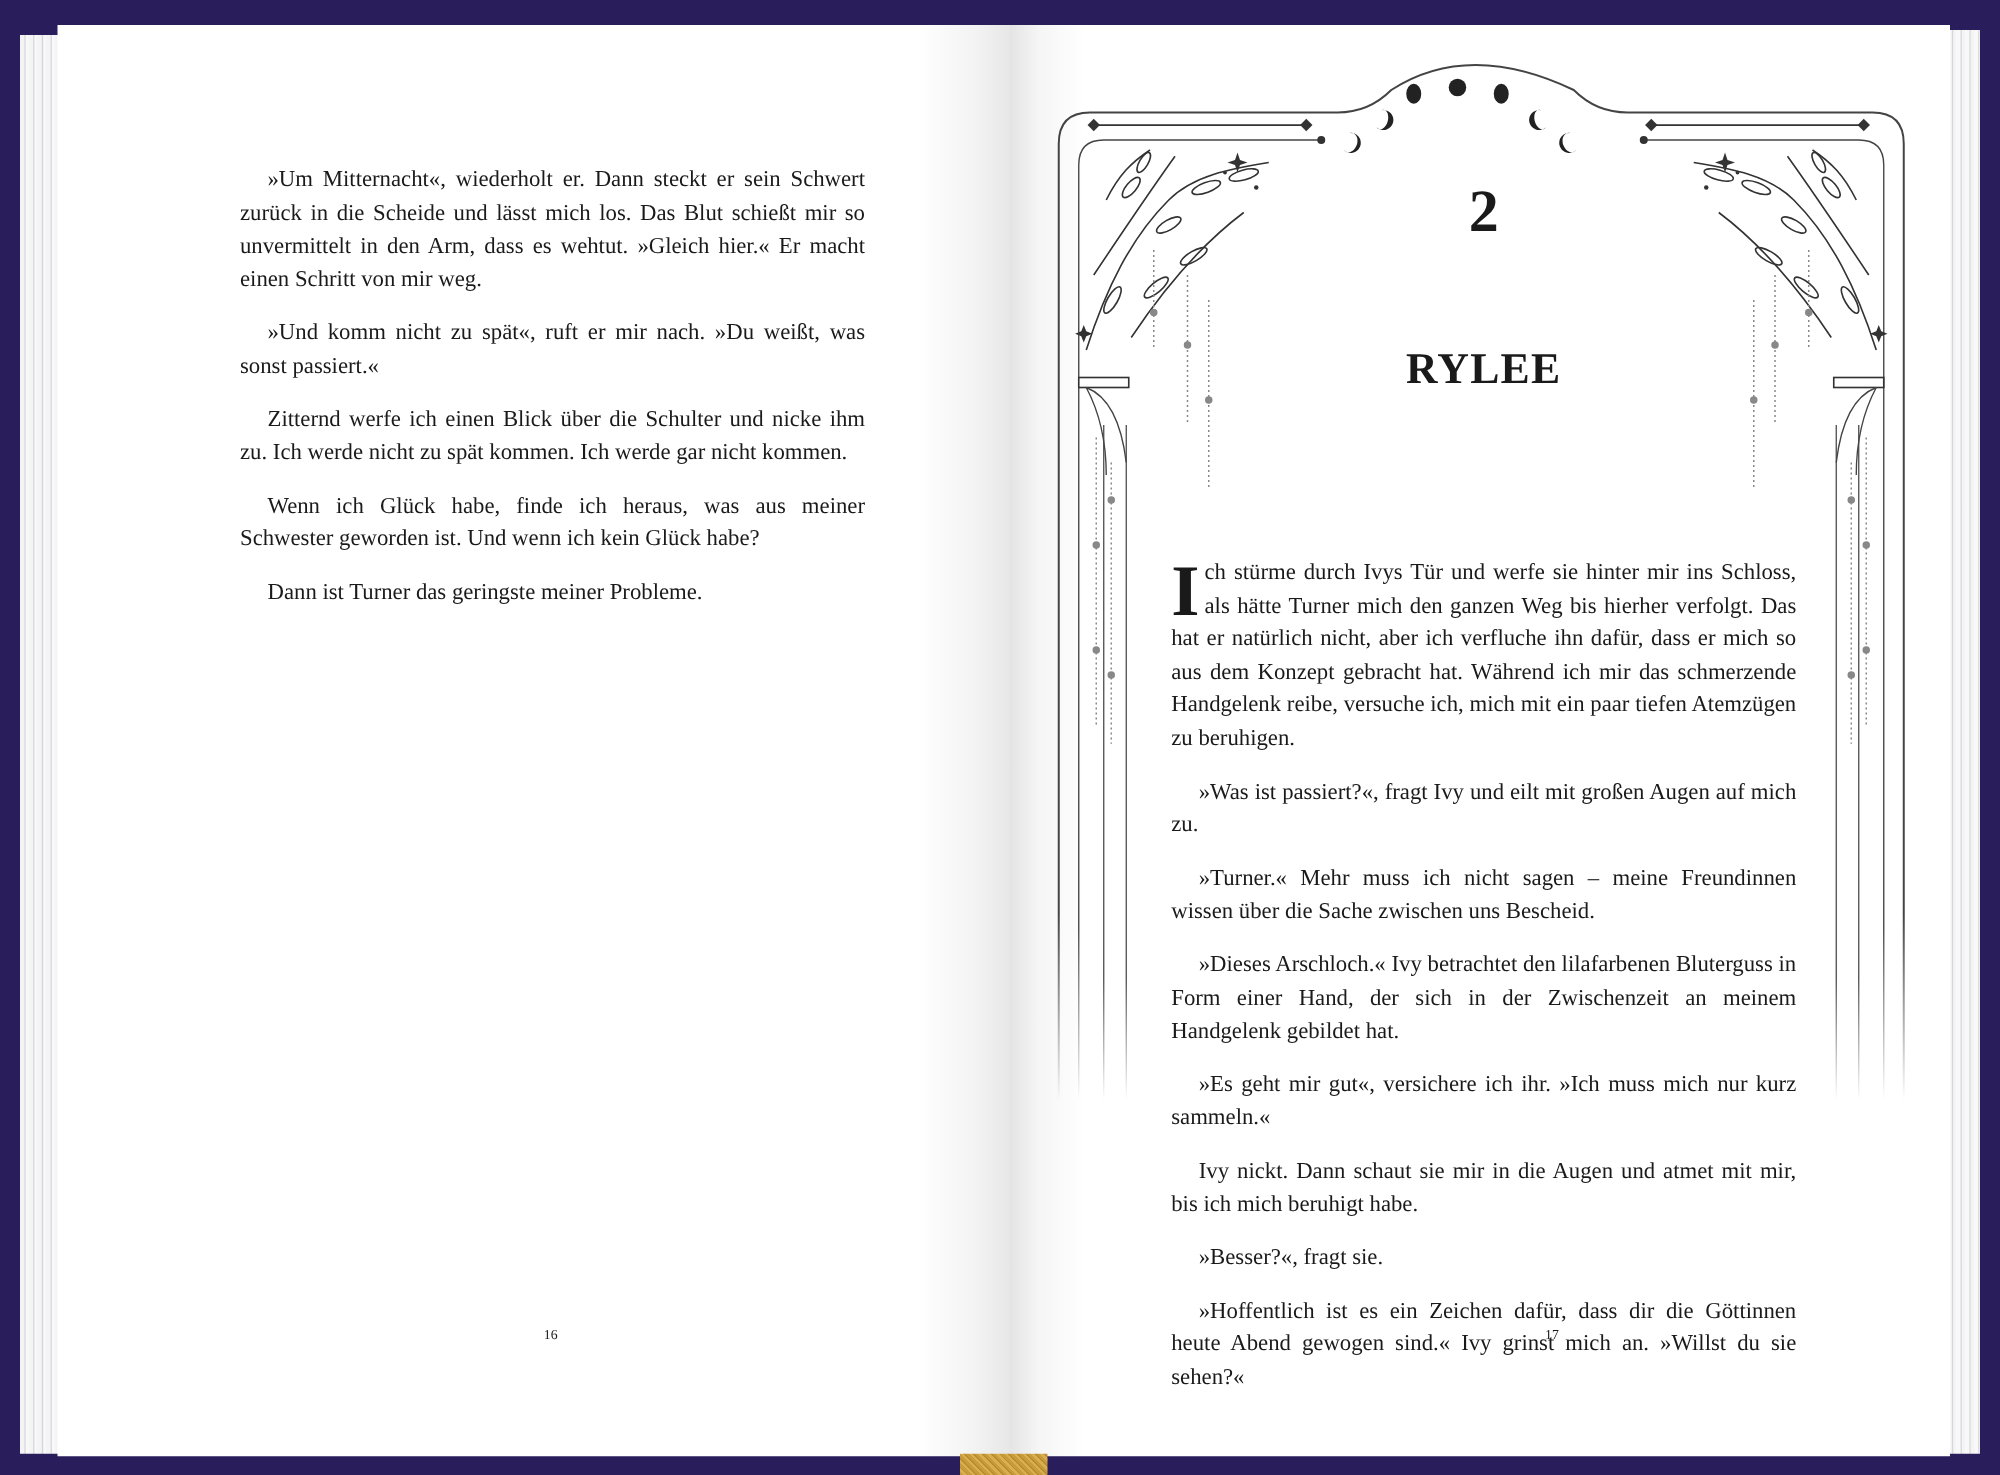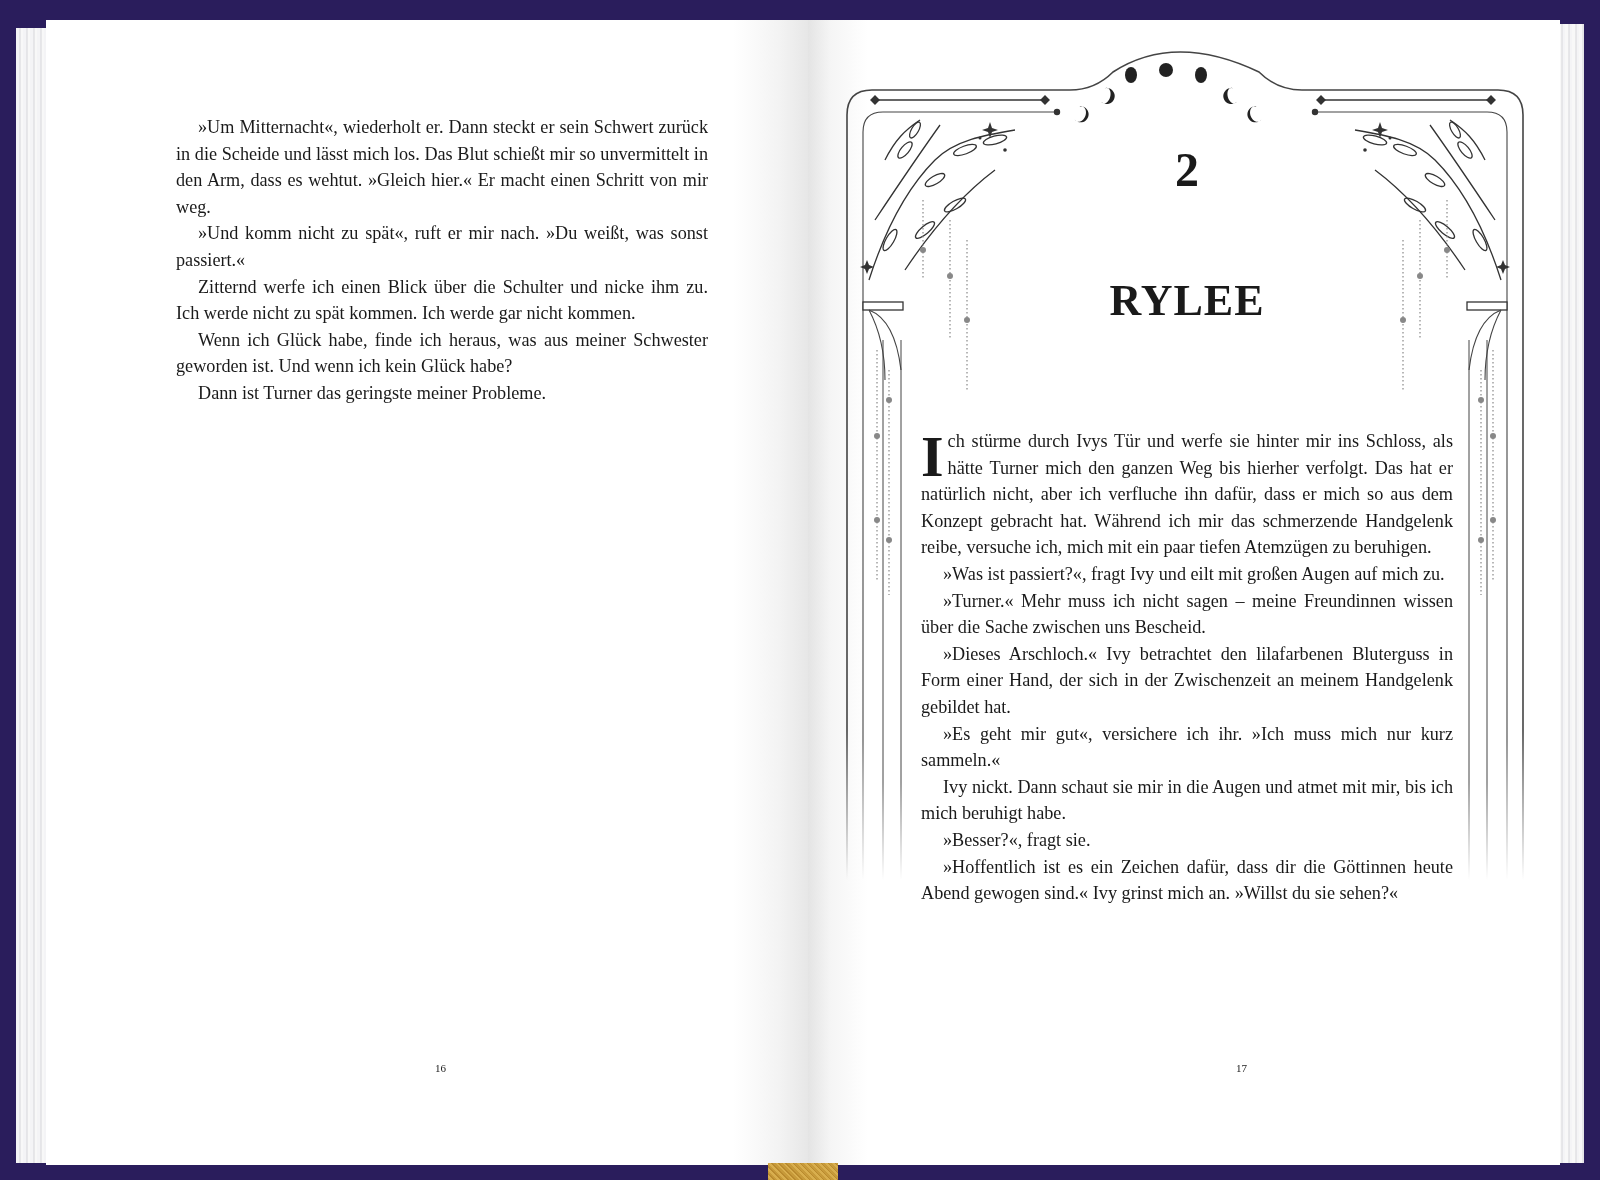--- a/index.html
+++ b/index.html
@@ -9,30 +9,30 @@
   .stack-right{position:absolute;right:16px;top:24px;width:40px;height:1139px;
     background:repeating-linear-gradient(90deg,#f8f8f8 0px,#f8f8f8 3px,#d6d6da 4px,#f4f4f6 5px,#f4f4f6 7px);}
   .page{position:absolute;background:#ffffff;}
   .page-left{left:46px;top:20px;width:764px;height:1145px;
     background:linear-gradient(90deg,#fff 0%,#fff 90%,#f3f3f3 96%,#e6e6e6 100%);}
   .page-right{left:808px;top:20px;width:752px;height:1145px;
     background:linear-gradient(90deg,#e4e4e4 0%,#f5f5f5 3%,#fff 8%,#fff 100%);}
   .bookmark{position:absolute;left:768px;top:1163px;width:70px;height:17px;
     background:repeating-linear-gradient(45deg,#c79a3a 0 2px,#d8ae4e 2px 4px,#b98a2e 4px 5px);}
   .text{position:absolute;font-size:18.2px;line-height:26.6px;text-align:justify;}
-  .text p{margin:0;text-indent:22px;}
+  .text p{margin:16px;text-indent:22px;}
   .text p.noindent{text-indent:0;}
   .left-text{left:176px;top:114px;width:532px;}
   .right-text{left:921px;top:428px;width:532px;}
   .dropcap{float:left;font-size:58px;line-height:46px;font-weight:bold;margin:6px 4px 0 0;font-family:"Liberation Serif",serif;}
   .pagenum{position:absolute;font-size:11px;}
   .pn-left{left:435px;top:1062px;}
   .pn-right{left:1236px;top:1062px;}
   .chapter-num{position:absolute;left:1150px;top:142px;font-size:48px;font-weight:bold;text-align:center;width:74px;}
-  .chapter-title{position:absolute;left:1080px;top:275px;width:214px;text-align:center;font-size:44px;font-weight:bold;letter-spacing:1px;}
+  .chapter-title{position:absolute;left:1080px;top:275px;width:214px;text-align:center;font-size:35px;font-weight:bold;letter-spacing:1px;}
   .frame{position:absolute;left:845px;top:40px;width:680px;height:840px;}
 </style>
 </head>
 <body>
 
 <div class="stack-left"></div>
 <div class="stack-right"></div>
 
 <div class="page page-left"></div>
 <div class="page page-right"></div>

